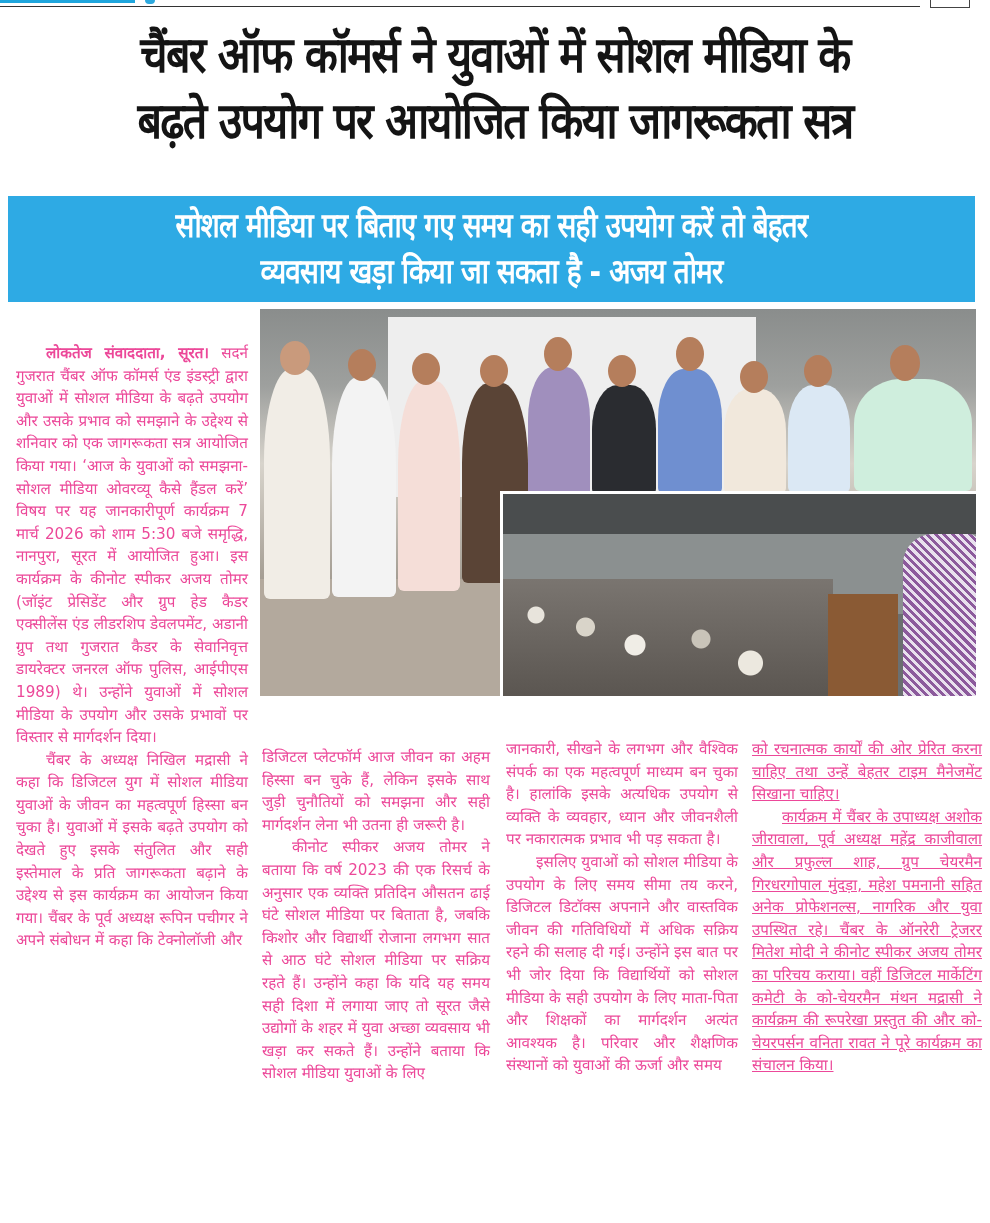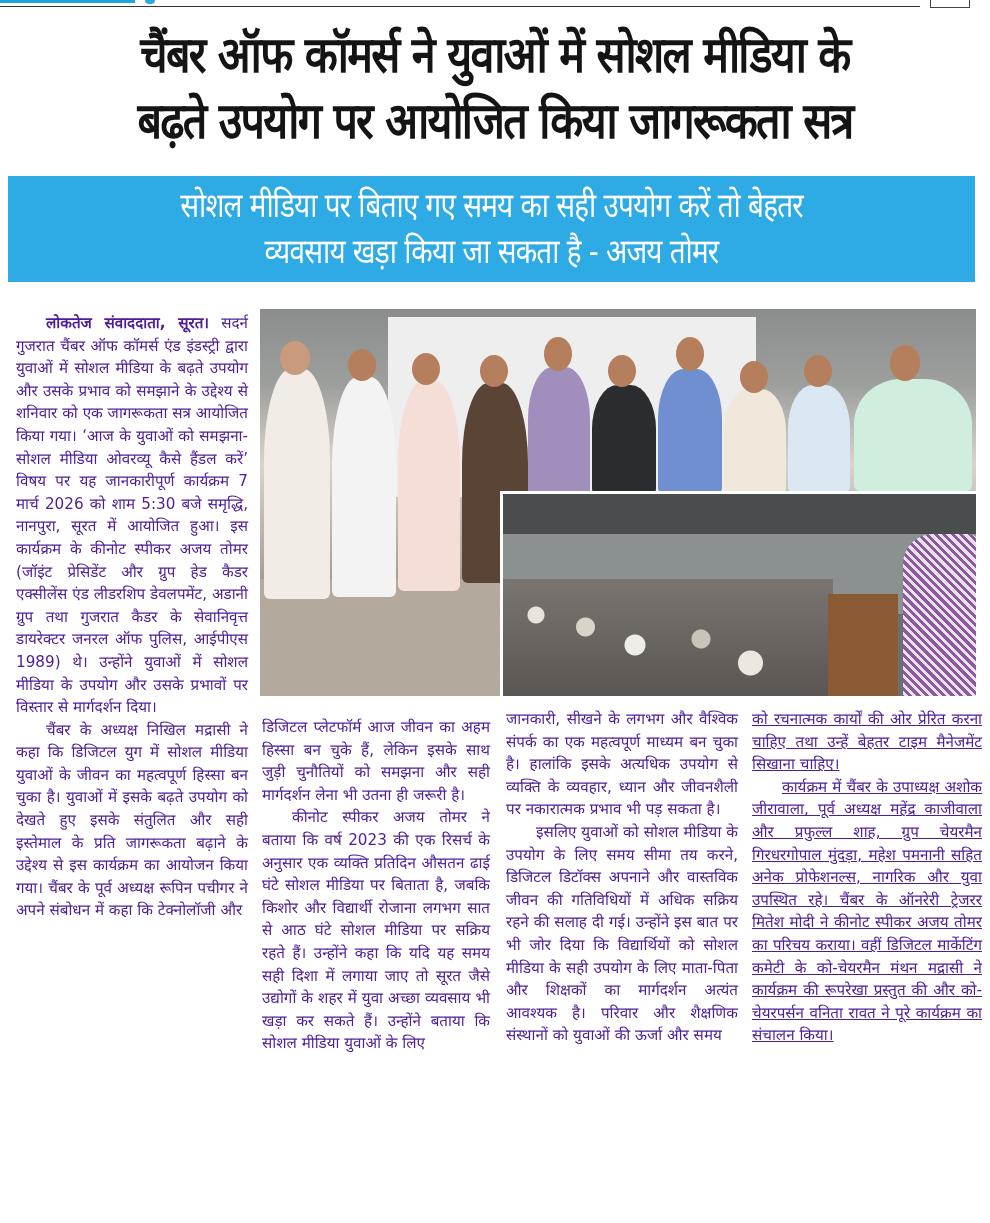--- a/index.html
+++ b/index.html
@@ -15,29 +15,29 @@
 
   .headline {
     position: absolute; left: 0; top: 22px; width: 990px;
     text-align: center; font-family: "DejaVu Sans", sans-serif; font-weight: bold;
     font-size: 50px; line-height: 66px; color: #141414; letter-spacing: -2px;
     transform: scaleX(0.86); transform-origin: center top;
   }
   .headline div { white-space: nowrap; }
 
   .subhead-box {
-    position: absolute; left: 8px; top: 176px; width: 967px; height: 106px;
+    position: absolute; left: 8px; top: 196px; width: 967px; height: 106px;
     background: #2eaae4; color: #ffffff; text-align: center;
-    font-weight: normal; font-size: 34px; line-height: 46px; padding-top: 6px;
+    font-weight: bold; font-size: 34px; line-height: 46px; padding-top: 6px;
   }
   .subhead-box div { white-space: nowrap; transform: scaleX(0.82); transform-origin: center; letter-spacing: -1px; }
 
   .col {
     position: absolute; font-family: "DejaVu Sans", sans-serif; font-size: 15.2px;
-    line-height: 22.6px; text-align: justify; color: #4c1d95;
+    line-height: 22.6px; text-align: justify; color: #ec4899; margin-top: 30px;
   }
   .col p { text-indent: 0; }
   .col p.indent { text-indent: 30px; }
   .col .dateline { font-weight: bold; }
 
   #col1 { left: 16px; top: 312px; width: 232px; }
   #col2 { left: 262px; top: 716px; width: 228px; }
   #col3 { left: 506px; top: 708px; width: 232px; }
   #col4 { left: 752px; top: 708px; width: 230px; text-decoration: underline; }
 

